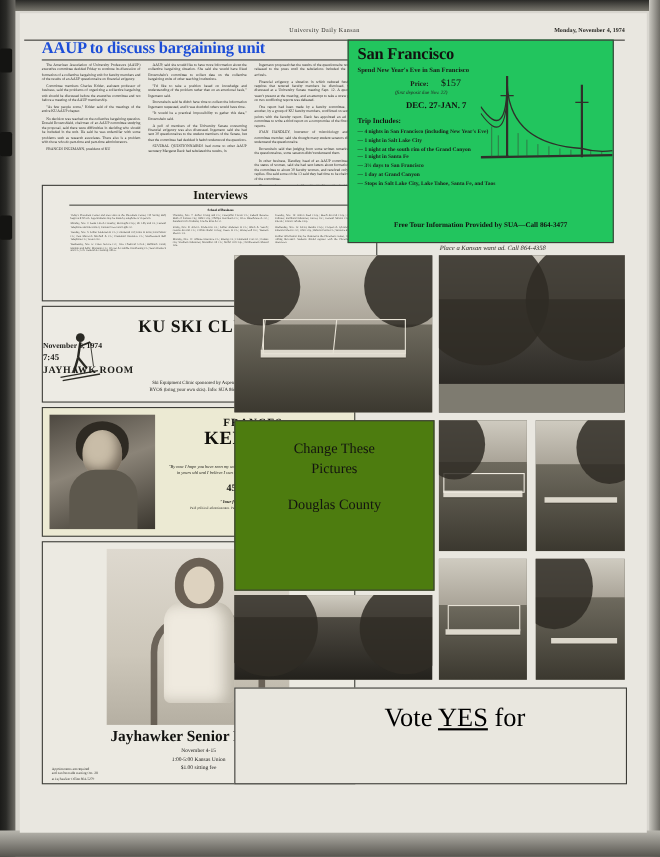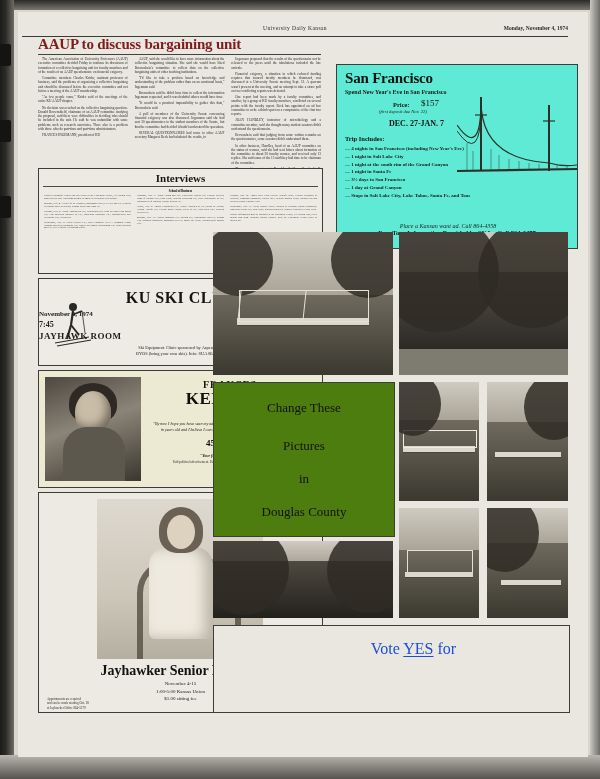--- a/index.html
+++ b/index.html
@@ -81,21 +81,21 @@
   }
 
   
   .headline {
     position: absolute;
     left: 38px; top: 36px;
     width: 280px;
     font-size: 15px;
     font-weight: bold;
     letter-spacing: -0.2px;
-    color: #7f1d1d;
+    color: #1d4ed8;
     font-family: "Liberation Serif", serif;
   }
   .rule-under-head {
     position: absolute;
     left: 38px; top: 54px;
     width: 283px;
     border-top: 1px solid #44443f;
   }
   .cols {
     position: absolute;
@@ -116,20 +116,21 @@
 
   
   .interviews {
     position: absolute;
     left: 38px; top: 168px;
     width: 283px;
     height: 104px;
     border: 1px solid #3d3d38;
     background: #eceae3;
     overflow: hidden;
+    padding-left: 20px;
   }
   .interviews h2 {
     margin: 3px 0 2px 0;
     text-align: center;
     font-size: 11px;
     font-weight: bold;
     font-family: "Liberation Serif", serif;
     color: #17170f;
   }
   .interviews .ihr {
@@ -352,27 +353,26 @@
     color: #33332d;
     text-align: center;
   }
   .sp-foot .row {
     display: flex; justify-content: space-between;
   }
 
   
   .sfad {
     position: absolute;
-    left: 336px; top: 36px;
+    left: 316px; top: 36px;
     width: 240px;
     height: 183px;
     border: 1px solid #3d3d38;
-    background: #5eead4;
+    background: #22c55e;
     overflow: hidden;
-    margin-top: 28px;
   }
   .sf-title {
     position: absolute;
     left: 8px; top: 5px;
     font-size: 15px;
     font-weight: bold;
     letter-spacing: -0.2px;
     color: #121210;
   }
   .sf-sub {
@@ -475,38 +475,38 @@
     background: #4d7c0f;
     border: 1px solid #3d3d38;
   }
   .cb-line {
     text-align: center;
     font-size: 13px;
     color: #131310;
     font-family: "Liberation Serif", serif;
   }
   .cb1 { margin-top: 17px; }
-  .cb2 { margin-top: 22px; }
+  .cb2 { margin-top: 2px; }
   .cb3 { margin-top: 17px; }
   .cb4 { margin-top: 17px; }
 
   
   .voteblock {
     position: absolute;
     left: 213px; top: 625px;
     width: 355px;
     height: 86px;
     background: #e9e7df;
     border: 1px solid #3d3d38;
   }
   .vote1 {
     text-align: center;
     margin-top: 14px;
-    font-size: 16px;
-    color: #1d4ed8;
+    font-size: 24px;
+    color: #000000;
     margin-left: 44px;
   }
   .vote1 u { text-underline-offset: 2px; }
   .vote2 {
     text-align: center;
     margin-top: 8px;
     font-size: 20px;
     color: #111110;
   }
 </style>
@@ -744,21 +744,20 @@
   <div class="photo" style="left:213px; top:541px; width:180px; height:77px;">
     <div class="ph-sky" style="height:30%;"></div>
     <div class="ph-ground" style="height:74%; background:linear-gradient(180deg,#4e4a42 0%, #23211c 100%);"></div>
     <div class="ph-tree" style="left:-14px; top:-16px; width:90px; height:90px;"></div>
     <div class="ph-tree" style="right:-18px; top:-12px; width:84px; height:84px;"></div>
   </div>
 
   <div class="changeblock">
     <div class="cb-line cb1">Change These</div>
     <div class="cb-line cb2">Pictures</div>
-    <div class="cb-line cb3">in</div>
     <div class="cb-line cb4">Douglas County</div>
   </div>
 
   <div class="voteblock">
     <div class="vote1">
       <span>Vote </span><u>YES</u><span> for</span>
     </div>
   </div>
 
 </div>

